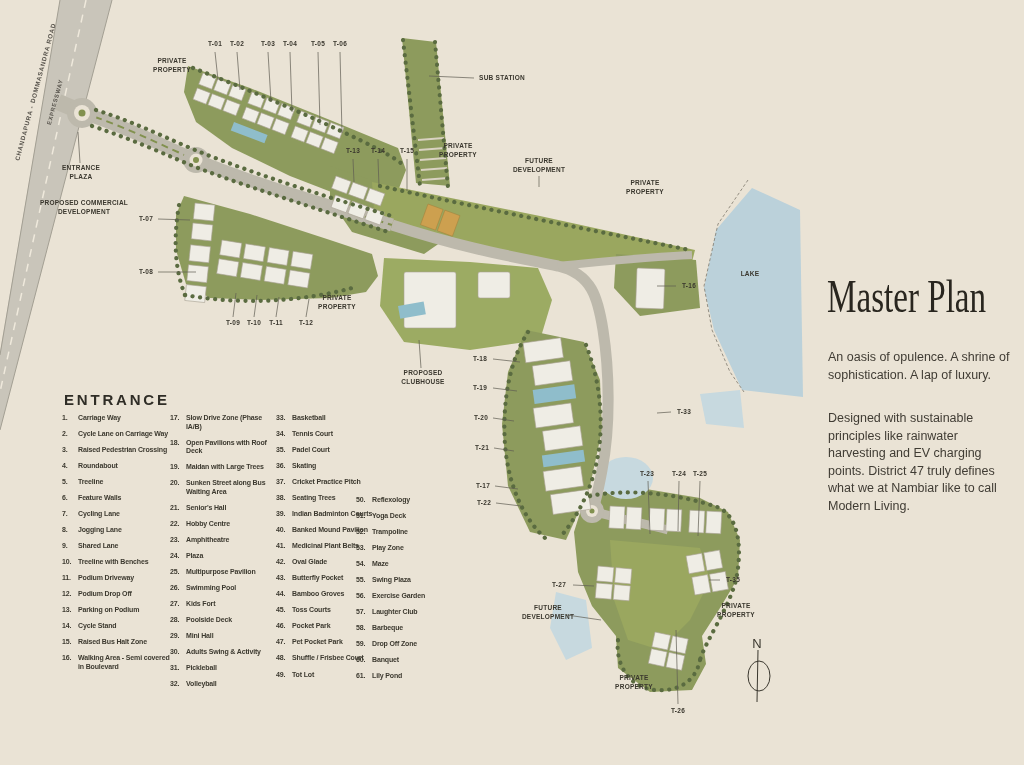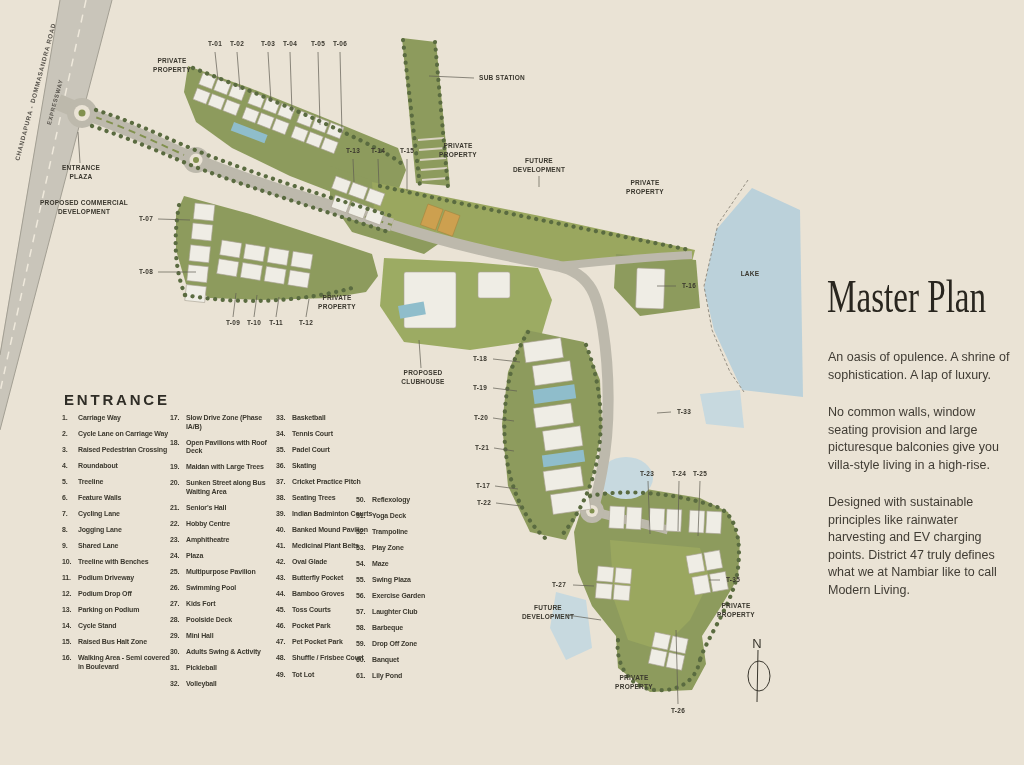--- a/index.html
+++ b/index.html
@@ -34,21 +34,21 @@
       font:700 6.5px/1.4 "Liberation Sans",sans-serif;letter-spacing:.25px;
       color:var(--c-ink,#3A372E);white-space:pre-line;text-align:center;}
   .ml.rot{transform:translate(-50%,-50%) rotate(-75deg);color:#55514a;letter-spacing:.7px;font-size:6.3px;}
   .ml.small{font-size:5.8px;}
   .ml.north{font:400 13px/1 "Liberation Sans",sans-serif;}
 
   
   .title{position:absolute;left:827px;top:243px;
          font:400 46px/1 "Liberation Serif",serif;color:#29261f;
          transform:scaleX(.72);transform-origin:left top;white-space:nowrap;}
-  .intro{position:absolute;left:828px;top:349px;width:188px;display:flex;flex-direction:column;gap:20px;}
+  .intro{position:absolute;left:828px;top:349px;width:188px;display:flex;flex-direction:column;gap:26px;}
   .intro p{margin:0;font:400 12.5px/1.4 "Liberation Sans",sans-serif;color:#403c34;}
 
   
   .amen-title{position:absolute;left:64px;top:392px;
               font:700 15px/1 "Liberation Sans",sans-serif;letter-spacing:2.8px;color:#2f2d26;}
   .amen-col{position:absolute;display:flex;flex-direction:column;gap:7.5px;}
   .am-row{display:flex;gap:3px;font:700 7px/1.22 "Liberation Sans",sans-serif;
           letter-spacing:-.15px;color:#3c392f;}
   .am-n{flex:0 0 13px;width:13px;}
   .am-t{flex:1;}
@@ -329,21 +329,20 @@
   <div class="ml" style="left:679px;top:474px;">T-24</div>
   <div class="ml" style="left:700px;top:474px;">T-25</div>
   <div class="ml" style="left:733px;top:580px;">T-35</div>
   <div class="ml" style="left:559px;top:585px;">T-27</div>
   <div class="ml" style="left:678px;top:711px;">T-26</div>
   <div class="ml north" style="left:757px;top:643px;">N</div>
 
   <h1 class="title">Master Plan</h1>
   <div class="intro">
     <p>An oasis of opulence. A shrine of sophistication. A lap of luxury.</p>
-    <p>No common walls, window seating provision and large picturesque balconies give you villa-style living in a high-rise.</p>
     <p>Designed with sustainable principles like rainwater harvesting and EV charging points. District 47 truly defines what we at Nambiar like to call Modern Living.</p>
   </div>
 
   <div class="amen-title">ENTRANCE</div>
   <div class="amen-col" style="left:62px;top:414px;width:108px;">
       <div class="am-row">
         <span class="am-n">1.</span>
         <span class="am-t">Carriage Way</span>
       </div>
       <div class="am-row">

